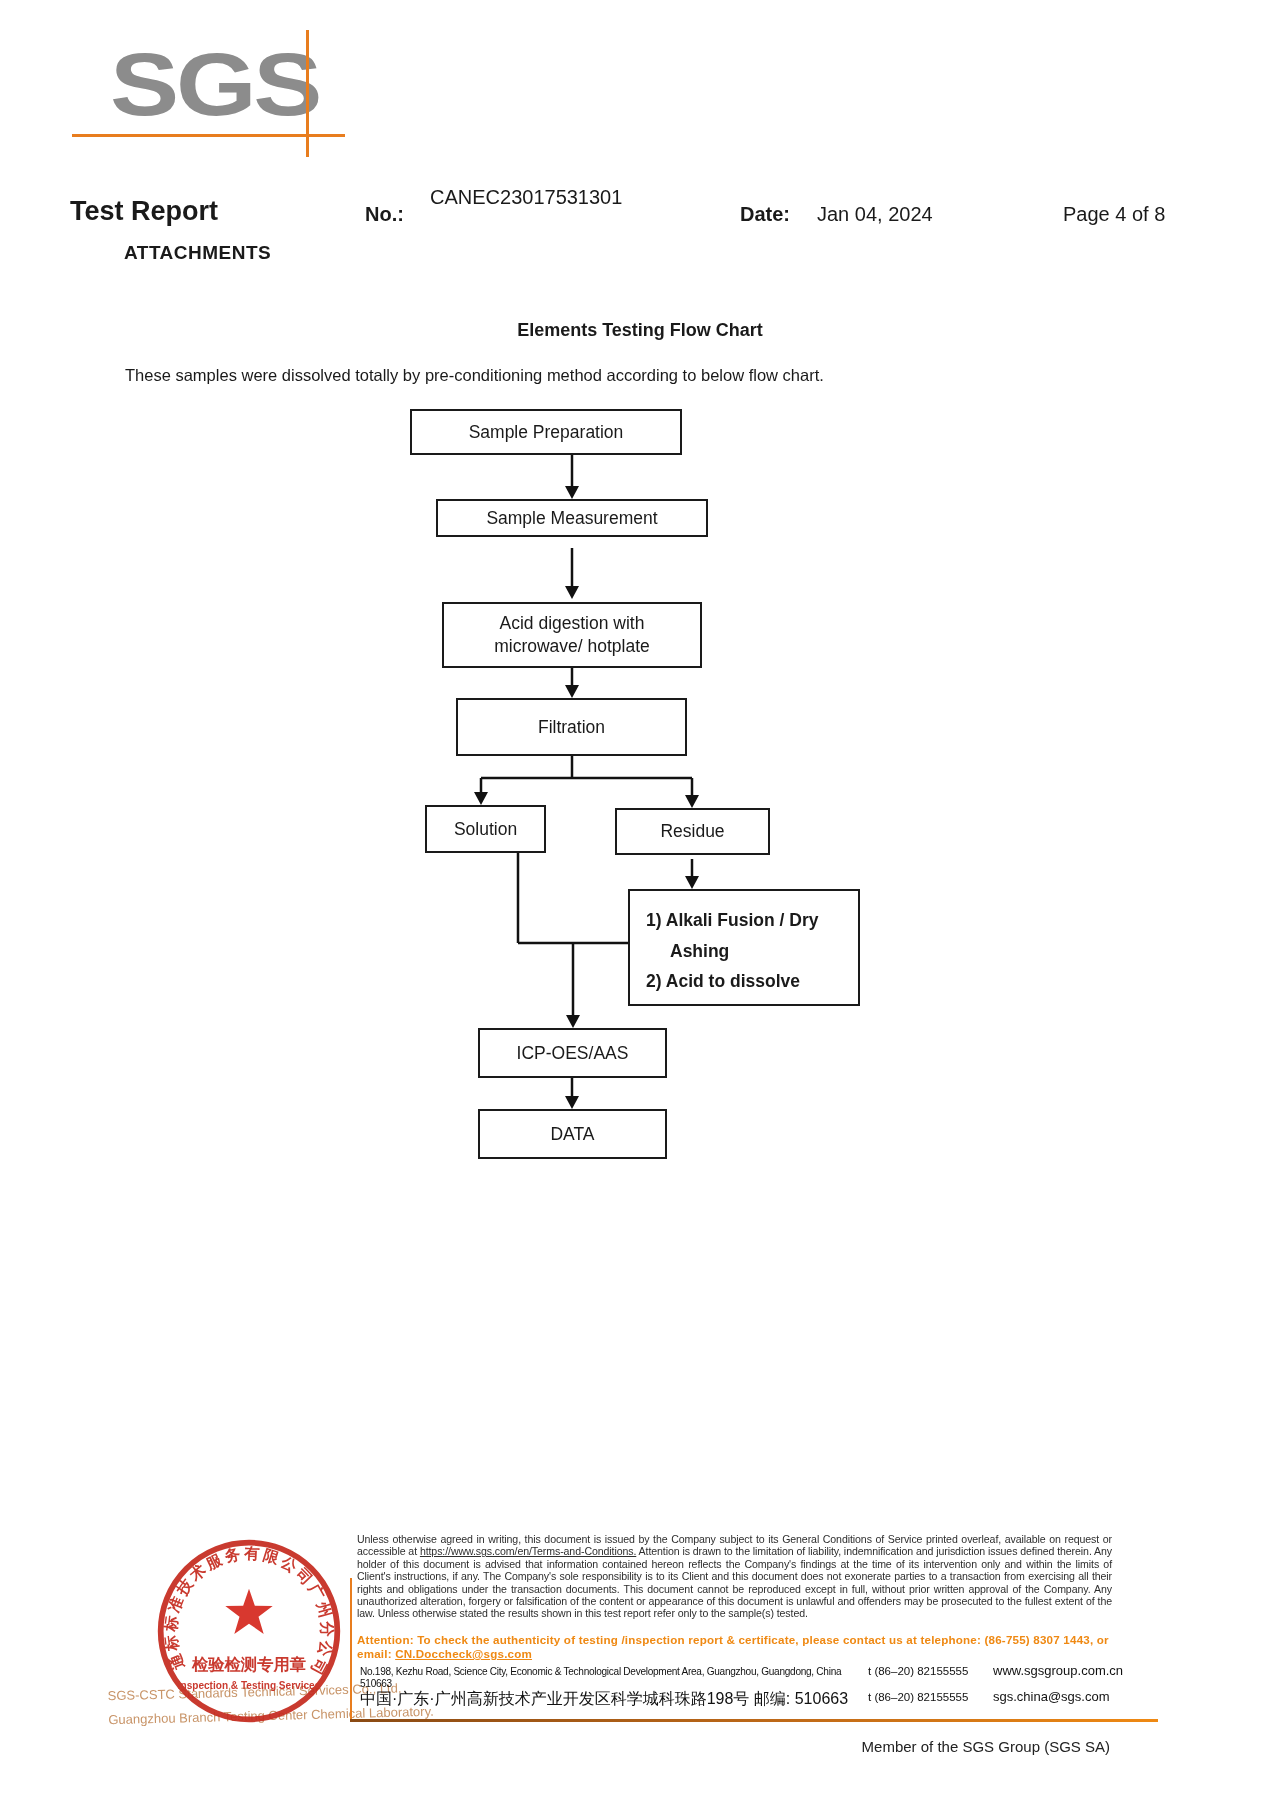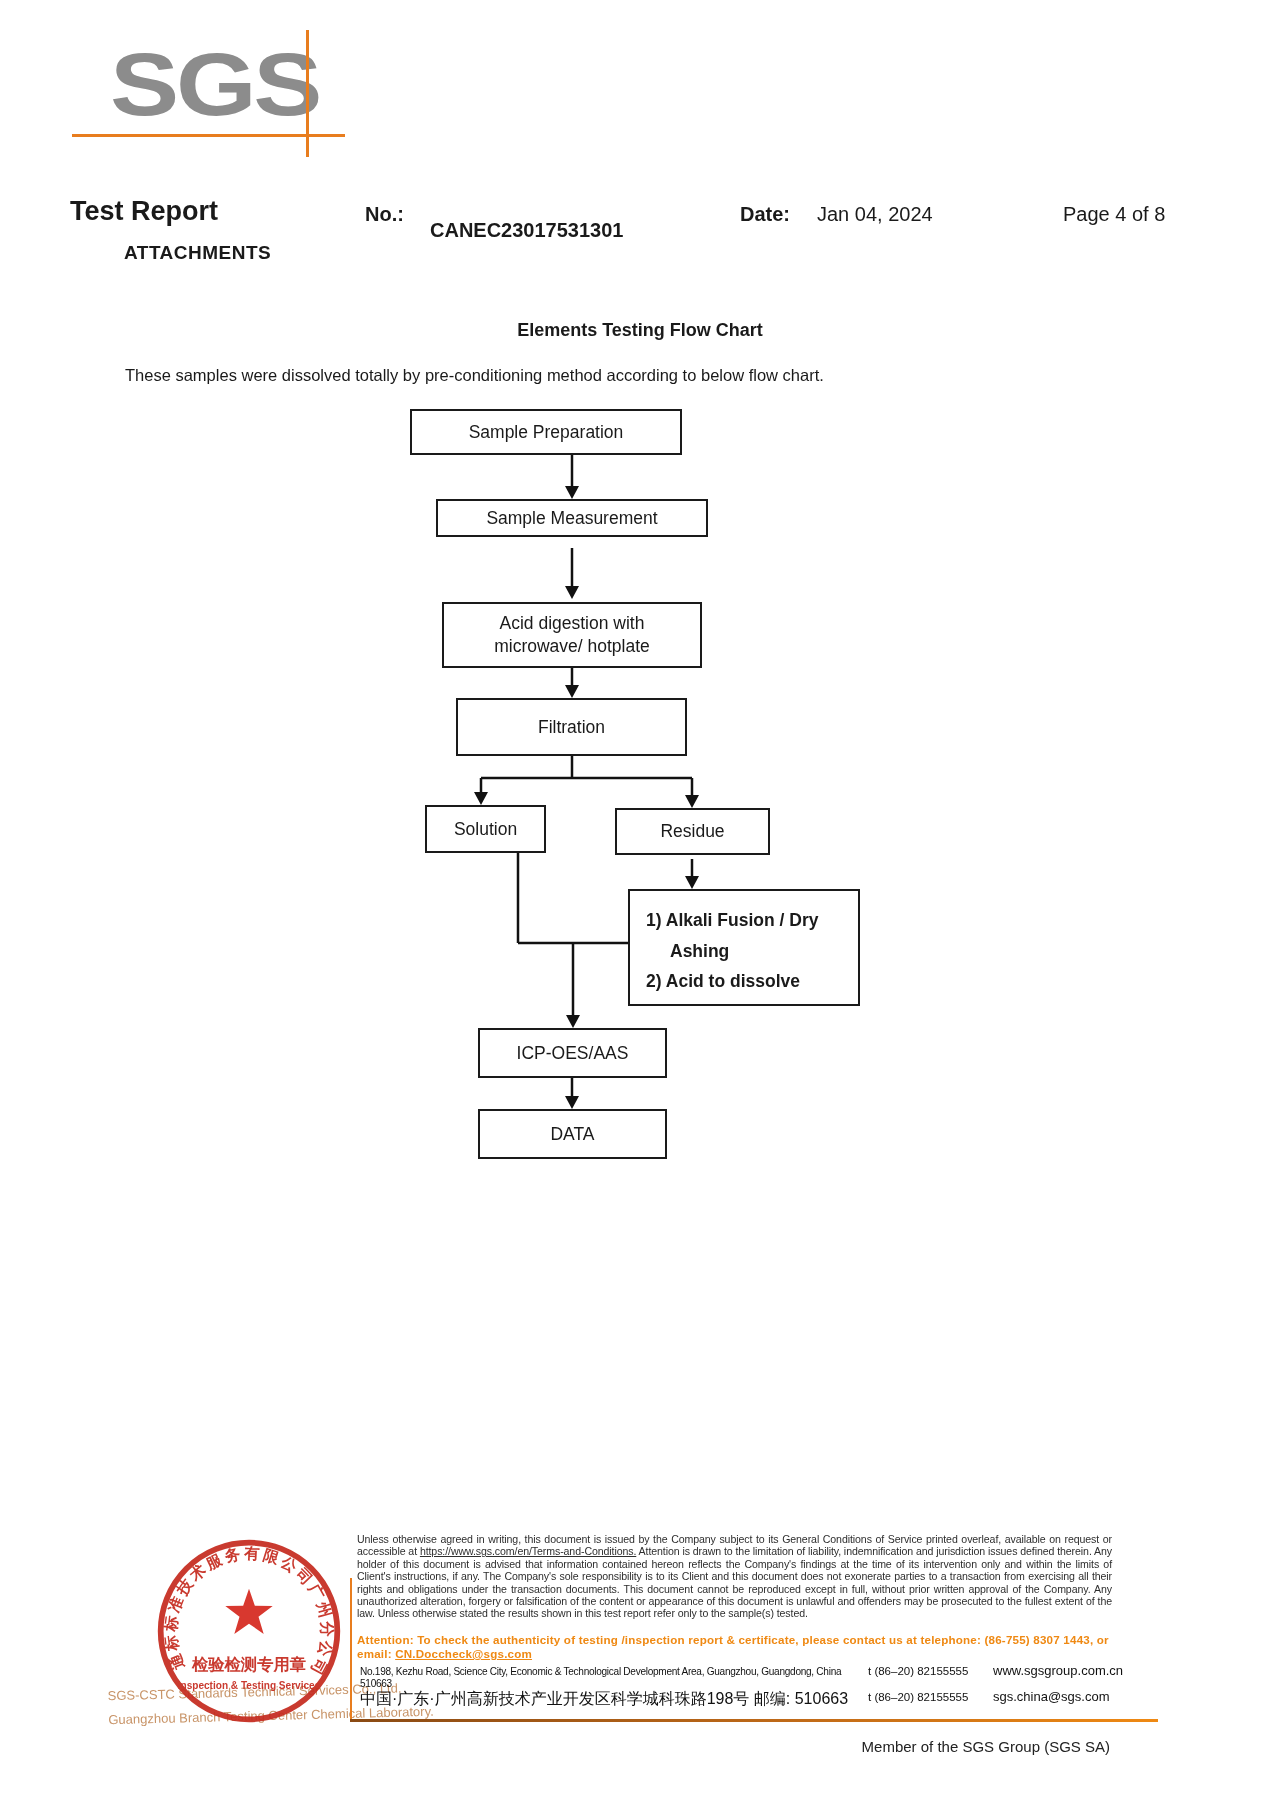--- a/index.html
+++ b/index.html
@@ -63,21 +63,21 @@
 <body>
 
 <div class="page">
 
   <div class="abs sgs-logo-text" style="left:110px;top:40px;">SGS</div>
   <div class="abs logo-hline" style="left:72px;top:134px;width:273px;"></div>
   <div class="abs logo-vline" style="left:306px;top:30px;height:127px;"></div>
 
   <div class="abs report-title" style="left:70px;top:196px;">Test Report</div>
   <div class="abs hdr-label" style="left:365px;top:203px;">No.:</div>
-  <div class="abs hdr-value" style="left:430px;top:219px;font-weight:bold;">CANEC23017531301</div>
+  <div class="abs hdr-value" style="left:430px;top:186px;">CANEC23017531301</div>
   <div class="abs hdr-label" style="left:740px;top:203px;">Date:</div>
   <div class="abs hdr-value" style="left:817px;top:203px;">Jan 04, 2024</div>
   <div class="abs hdr-value" style="left:1063px;top:203px;">Page 4 of 8</div>
 
   <div class="abs attachments" style="left:124px;top:242px;">ATTACHMENTS</div>
 
   <div class="abs chart-title" style="left:0;top:320px;">Elements Testing Flow Chart</div>
   <div class="abs intro" style="left:125px;top:366px;text-align:right;">These samples were dissolved totally by pre-conditioning method according to below flow chart.</div>
 
   <svg class="abs connectors" style="left:400px;top:440px;" width="500" height="700" viewBox="400 440 500 700">

